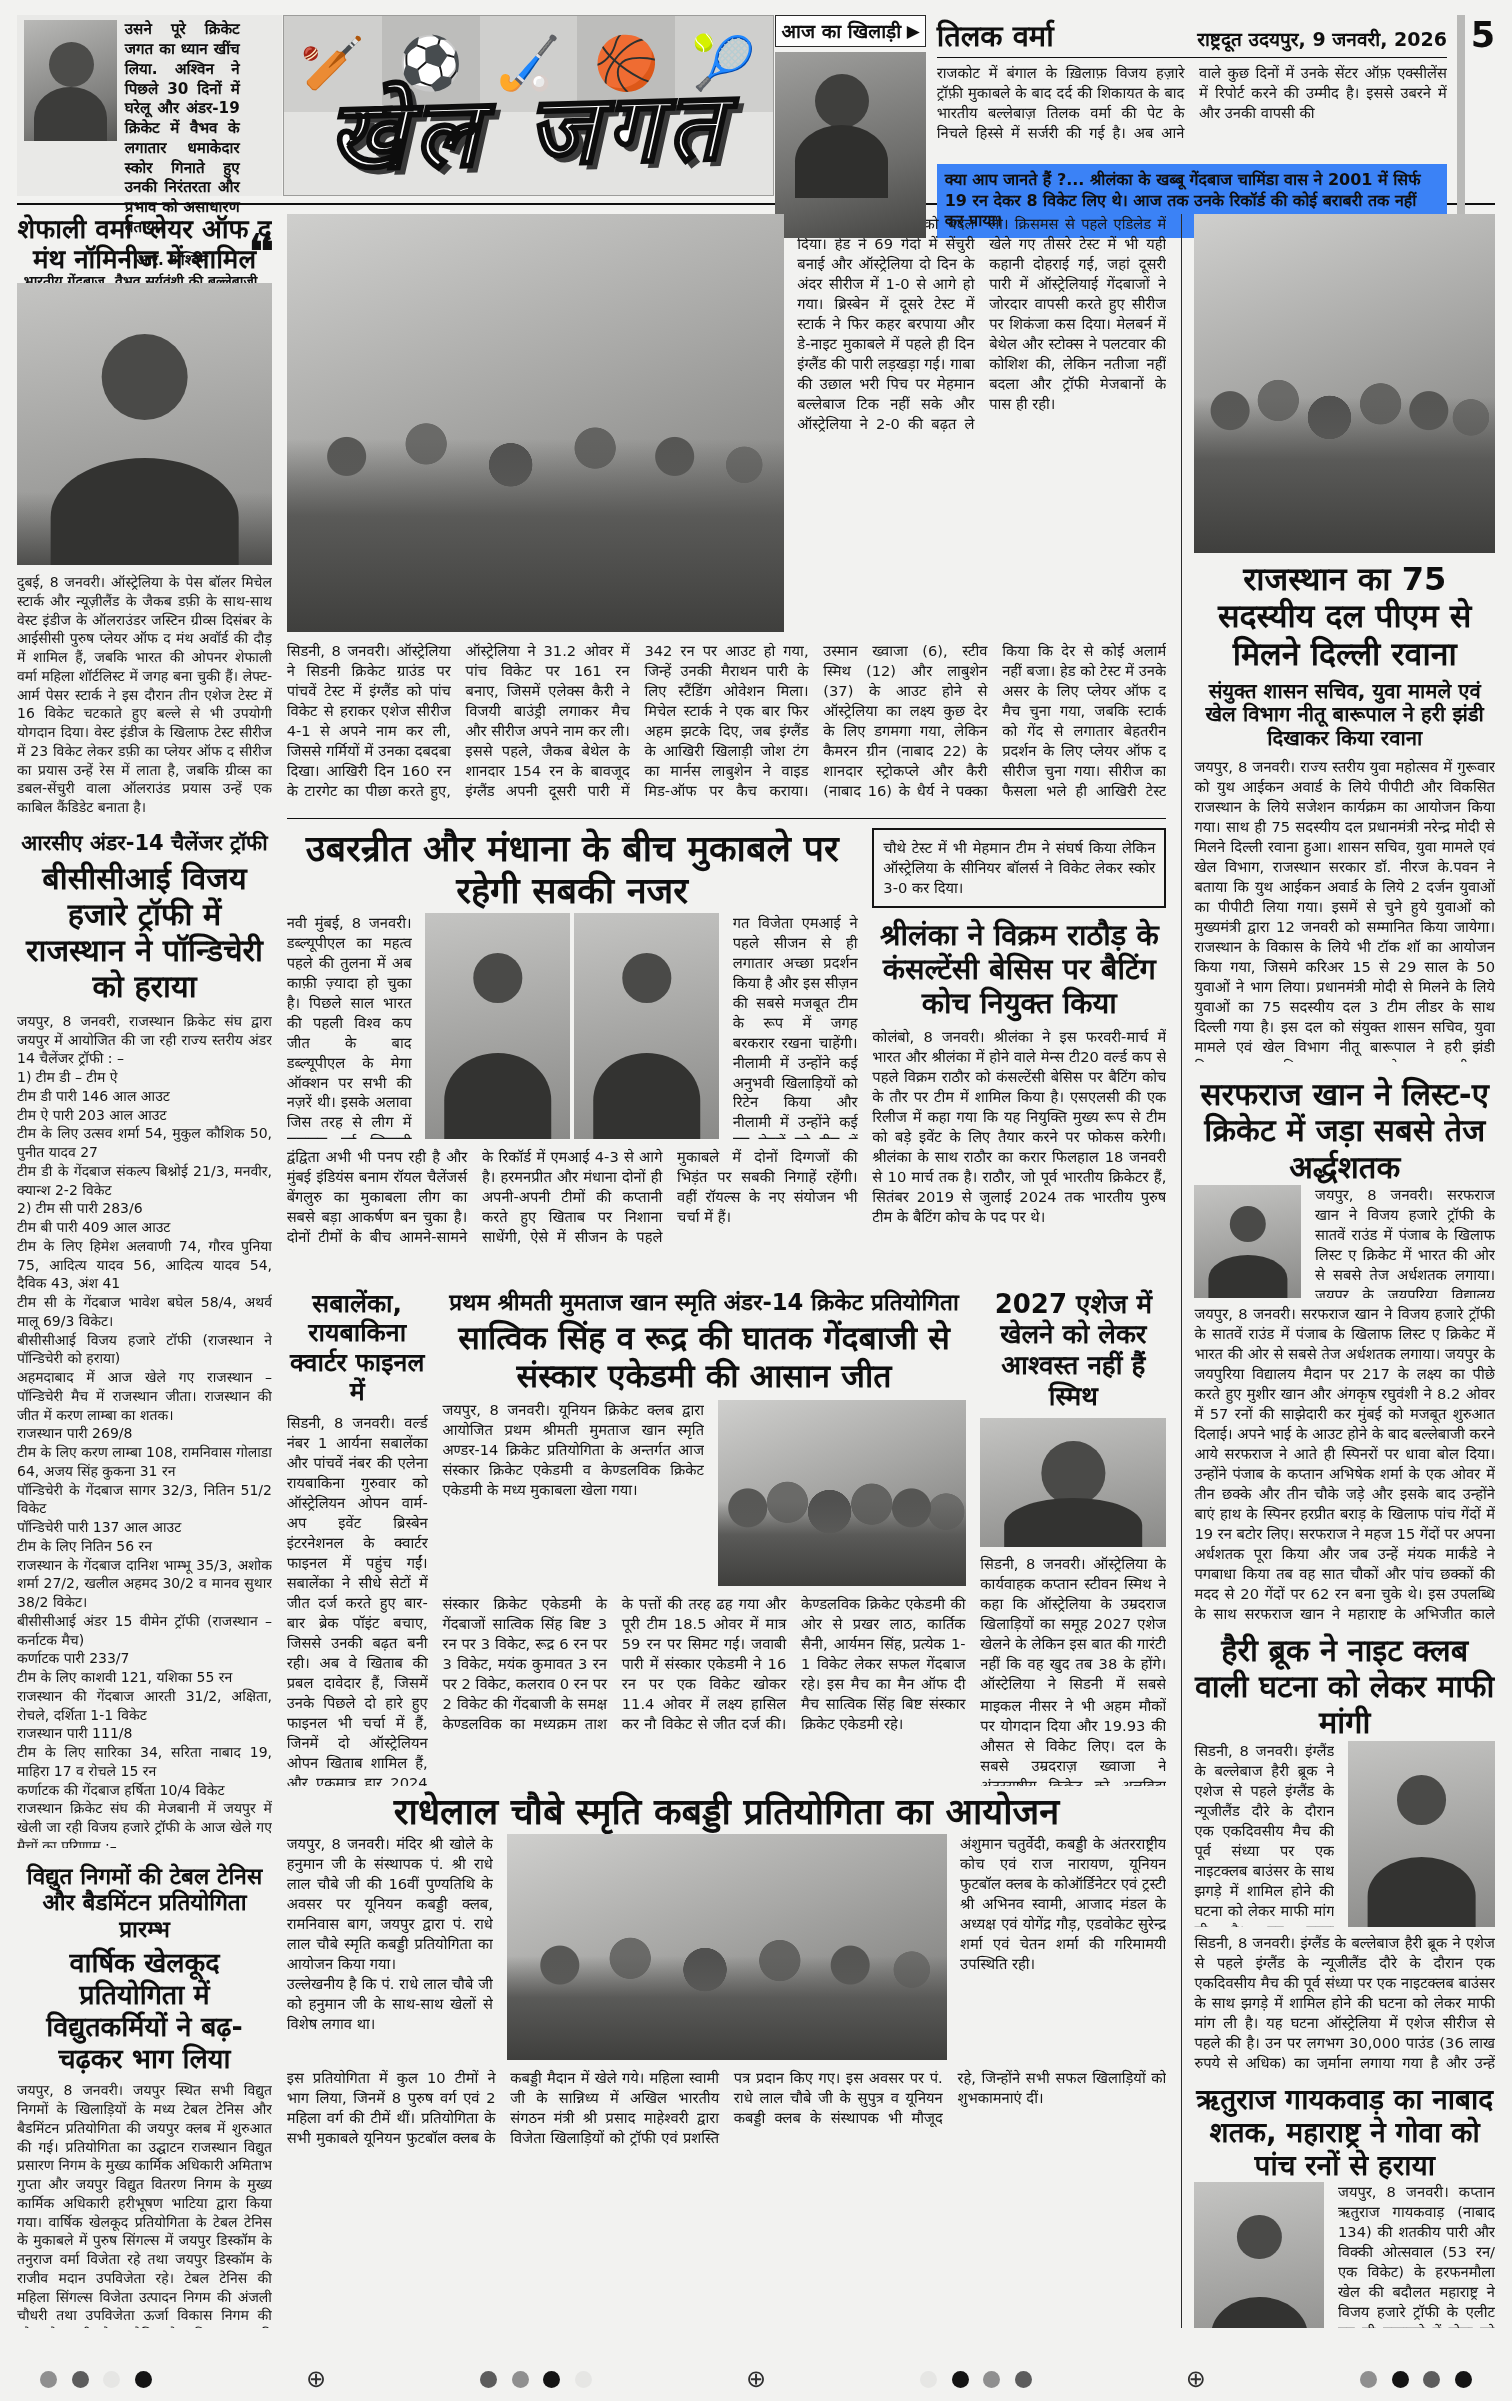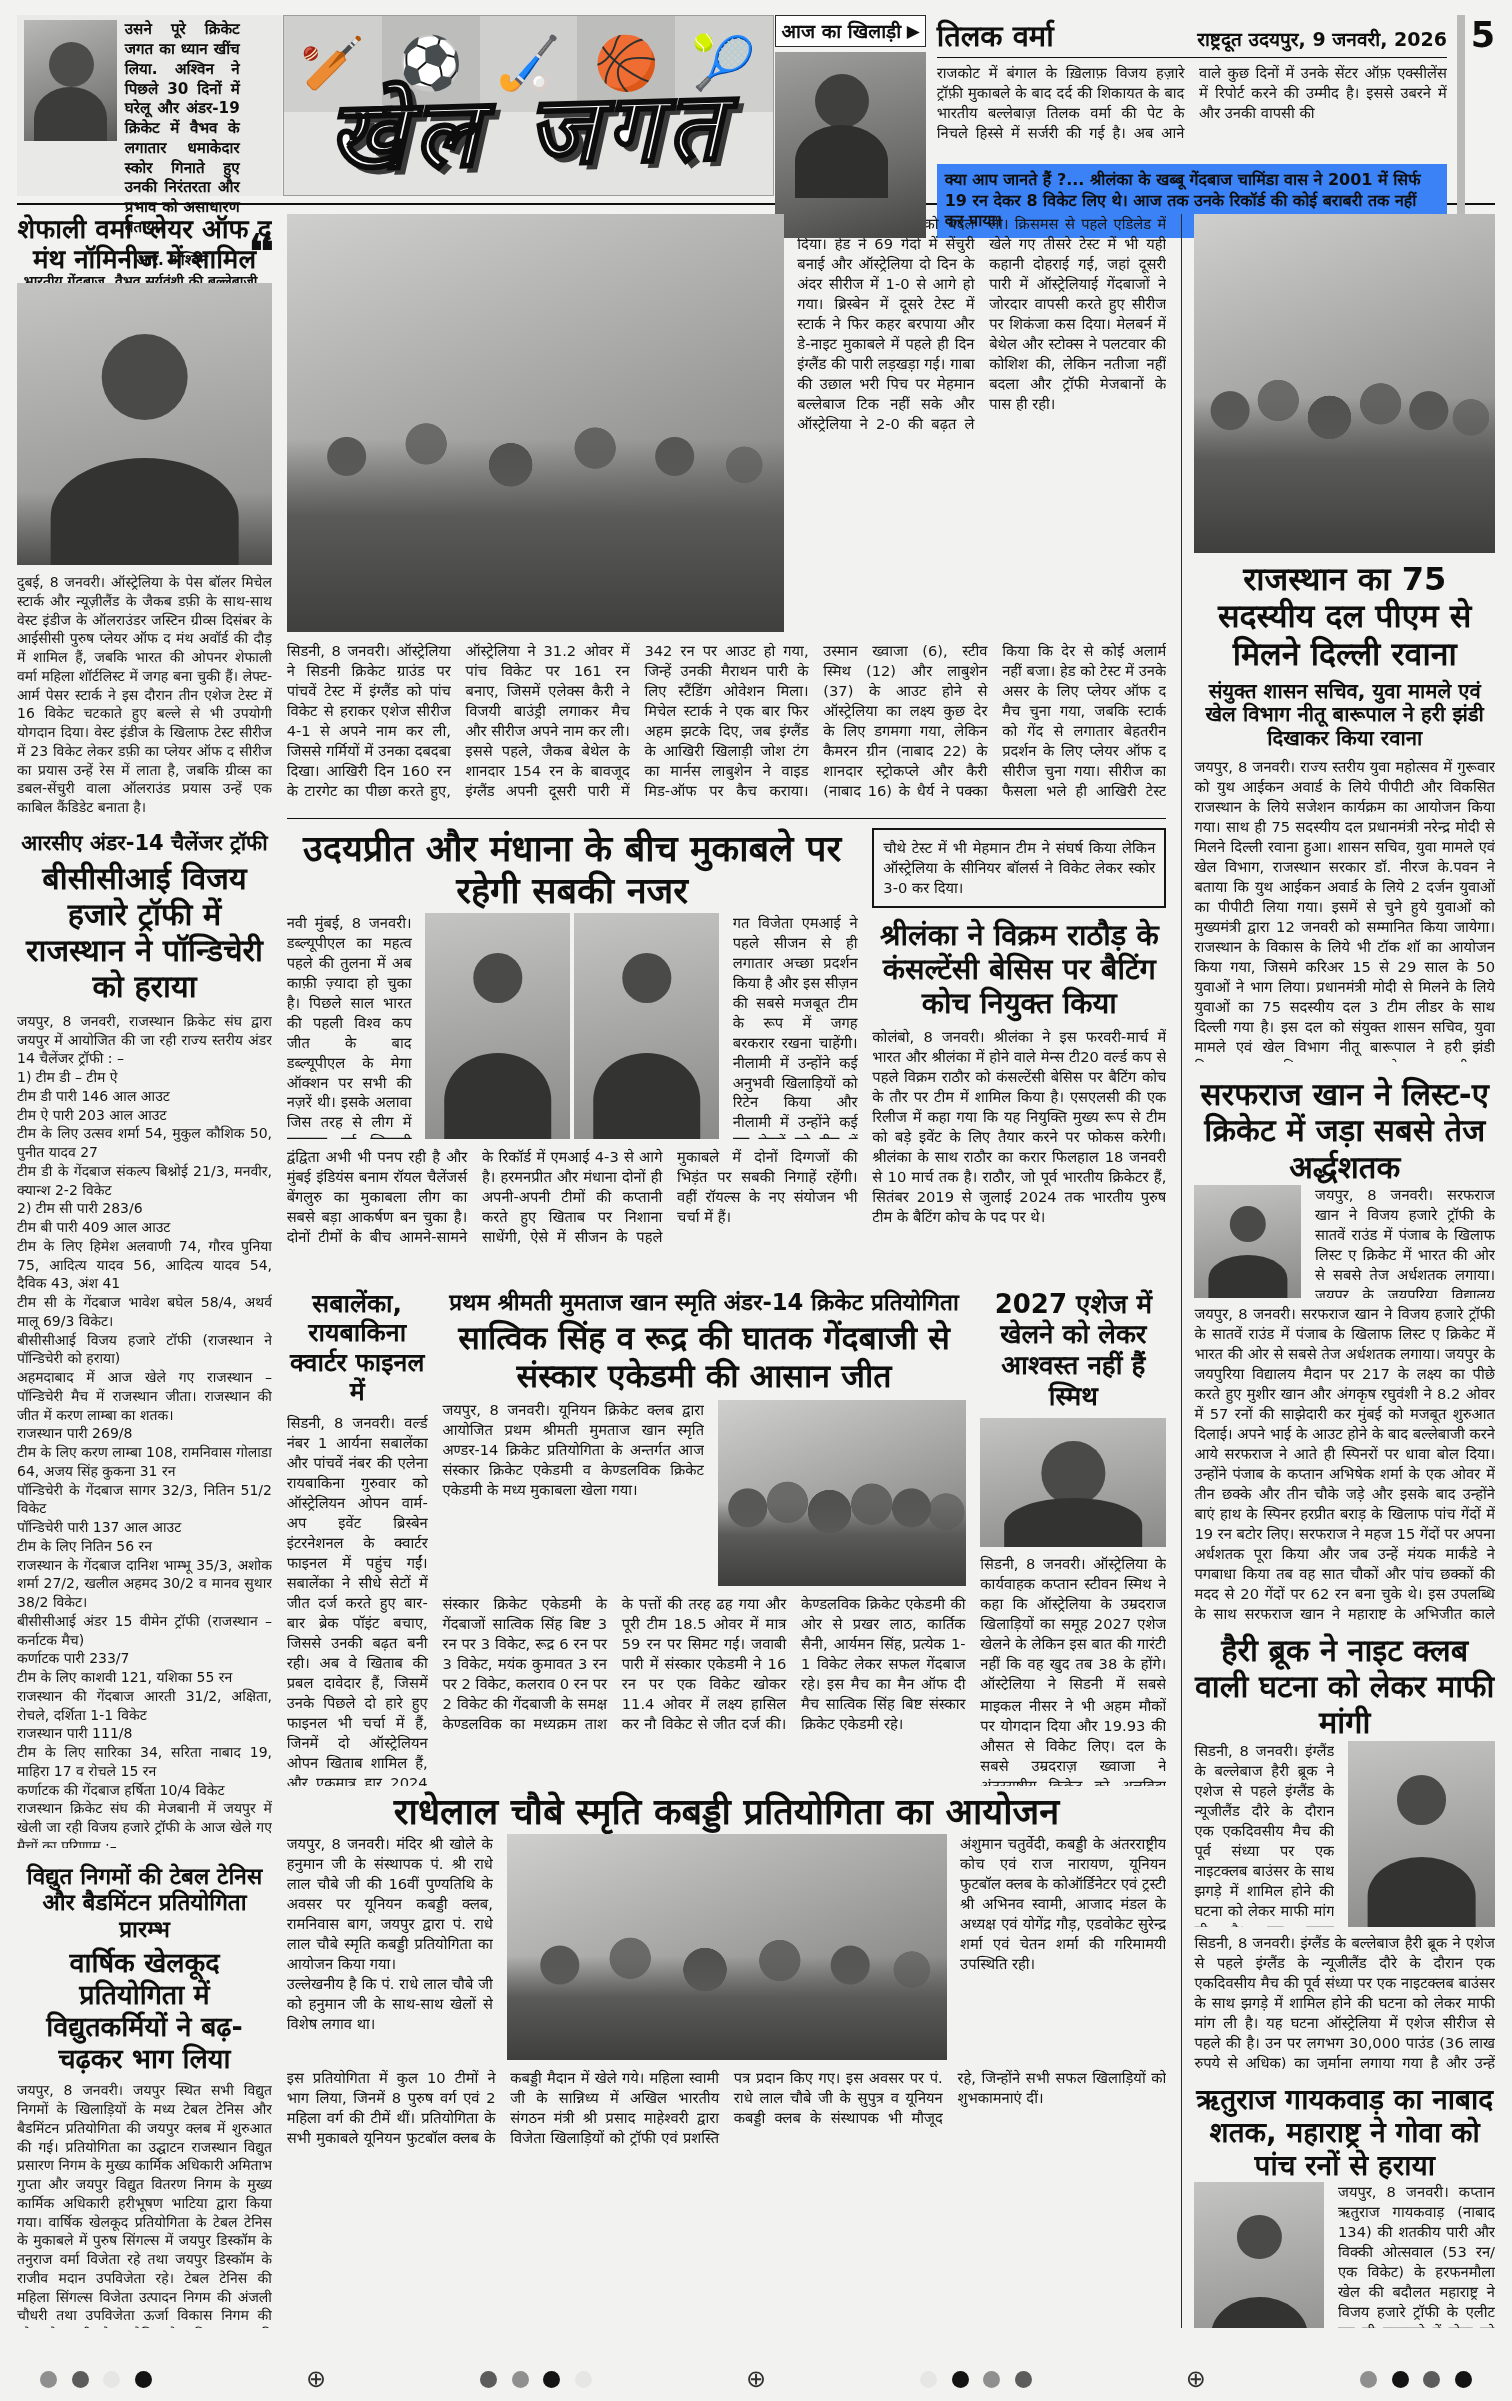--- a/index.html
+++ b/index.html
@@ -212,21 +212,21 @@
             </div>
           <div class="txt clip" style="flex:1; column-count:2; column-gap:14.7px;">इस कदम ने सीरीज को बदल दिया। हेड ने 69 गेंदों में सेंचुरी बनाई और ऑस्ट्रेलिया दो दिन के अंदर सीरीज में 1-0 से आगे हो गया। ब्रिस्बेन में दूसरे टेस्ट में स्टार्क ने फिर कहर बरपाया और डे-नाइट मुकाबले में पहले ही दिन इंग्लैंड की पारी लड़खड़ा गई। गाबा की उछाल भरी पिच पर मेहमान बल्लेबाज टिक नहीं सके और ऑस्ट्रेलिया ने 2-0 की बढ़त ले ली। क्रिसमस से पहले एडिलेड में खेले गए तीसरे टेस्ट में भी यही कहानी दोहराई गई, जहां दूसरी पारी में ऑस्ट्रेलियाई गेंदबाजों ने जोरदार वापसी करते हुए सीरीज पर शिकंजा कस दिया। मेलबर्न में बेथेल और स्टोक्स ने पलटवार की कोशिश की, लेकिन नतीजा नहीं बदला और ट्रॉफी मेजबानों के पास ही रही।</div>
         </div>
         <div class="txt clip" style="column-count:5; column-gap:14.7px; max-height:169px; margin-top:9px;">सिडनी, 8 जनवरी। ऑस्ट्रेलिया ने सिडनी क्रिकेट ग्राउंड पर पांचवें टेस्ट में इंग्लैंड को पांच विकेट से हराकर एशेज सीरीज 4-1 से अपने नाम कर ली, जिससे गर्मियों में उनका दबदबा दिखा। आखिरी दिन 160 रन के टारगेट का पीछा करते हुए, ऑस्ट्रेलिया ने 31.2 ओवर में पांच विकेट पर 161 रन बनाए, जिसमें एलेक्स कैरी ने विजयी बाउंड्री लगाकर मैच और सीरीज अपने नाम कर ली। इससे पहले, जैकब बेथेल के शानदार 154 रन के बावजूद इंग्लैंड अपनी दूसरी पारी में 342 रन पर आउट हो गया, जिन्हें उनकी मैराथन पारी के लिए स्टैंडिंग ओवेशन मिला। मिचेल स्टार्क ने एक बार फिर अहम झटके दिए, जब इंग्लैंड के आखिरी खिलाड़ी जोश टंग का मार्नस लाबुशेन ने वाइड मिड-ऑफ पर कैच कराया। उस्मान ख्वाजा (6), स्टीव स्मिथ (12) और लाबुशेन (37) के आउट होने से ऑस्ट्रेलिया का लक्ष्य कुछ देर के लिए डगमगा गया, लेकिन कैमरन ग्रीन (नाबाद 22) के शानदार स्ट्रोकप्ले और कैरी (नाबाद 16) के धैर्य ने पक्का किया कि देर से कोई अलार्म नहीं बजा। हेड को टेस्ट में उनके असर के लिए प्लेयर ऑफ द मैच चुना गया, जबकि स्टार्क को गेंद से लगातार बेहतरीन प्रदर्शन के लिए प्लेयर ऑफ द सीरीज चुना गया। सीरीज का फैसला भले ही आखिरी टेस्ट जीतकर 11 दिनों के अंदर हुआ हो, लेकिन ऑस्ट्रेलिया ने एशेज पहले ही अपने पास रखी थी। पर्थ में शुरुआती टेस्ट में, जो एक तीखी पिच पर खेला गया था, इंग्लैंड पहले दिन 172 रन पर आउट हो गया, जब स्टार्क ने सात विकेट लेकर मेहमान टीम को ढेर कर दिया। पहली इनिंग में बढ़त लेने के बाद इंग्लैंड ने थोड़ी बढ़त हासिल कर ली थी, लेकिन दूसरी इनिंग में उनकी आक्रामक बैटिंग का तरीका उल्टा पड़ गया। ख्वाजा और ट्रेविस हेड के बीच 162 रन की अटूट साझेदारी ने ऑस्ट्रेलिया को आठ विकेट से जीत दिला दी। बेन स्टोक्स और जोफ्रा आर्चर के तेवर ने इंग्लैंड को वापसी की उम्मीद दी, लेकिन मेजबान गेंदबाजों ने हर अहम मौके पर शिकंजा कसे रखा।</div>
       </div>
 
       <div class="sep"></div>
 
       <div class="harman-row" style="height:452px;">
         <div class="col-block" style="flex:1;">
-          <div class="h-center" style="font-size:36px;">उदयप्रीत और मंधाना के बीच मुकाबले पर रहेगी सबकी नजर</div>
+          <div class="h-center" style="font-size:36px;">उबरन्रीत और मंधाना के बीच मुकाबले पर रहेगी सबकी नजर</div>
           <div class="media-row" style="height:226px;">
             <div class="txt clip" style="flex:1;">नवी मुंबई, 8 जनवरी। डब्ल्यूपीएल का महत्व पहले की तुलना में अब काफ़ी ज़्यादा हो चुका है। पिछले साल भारत की पहली विश्व कप जीत के बाद डब्ल्यूपीएल के मेगा ऑक्शन पर सभी की नज़रें थी। इसके अलावा जिस तरह से लीग में लगातार नई खिलाड़ी तैयार हो रही हैं, उससे इसका कद और बढ़ा है।</div>
             <div class="duo" style="flex:0 0 294px;">
               <div class="photo portrait" style="flex:1;"></div>
               <div class="photo portrait" style="flex:1;"></div>
             </div>
             <div class="txt clip" style="flex:1;">गत विजेता एमआई ने पहले सीजन से ही लगातार अच्छा प्रदर्शन किया है और इस सीज़न की सबसे मजबूत टीम के रूप में जगह बरकरार रखना चाहेंगी। नीलामी में उन्होंने कई अनुभवी खिलाड़ियों को रिटेन किया और नीलामी में उन्होंने कई नए चेहरों को टीम में शामिल किया।</div>
           </div>
           <div class="txt clip" style="column-count:3; column-gap:14.7px; max-height:124px; margin-top:8px;">द्वंद्विता अभी भी पनप रही है और मुंबई इंडियंस बनाम रॉयल चैलेंजर्स बेंगलुरु का मुकाबला लीग का सबसे बड़ा आकर्षण बन चुका है। दोनों टीमों के बीच आमने-सामने के रिकॉर्ड में एमआई 4-3 से आगे है। हरमनप्रीत और मंधाना दोनों ही अपनी-अपनी टीमों की कप्तानी करते हुए खिताब पर निशाना साधेंगी, ऐसे में सीजन के पहले मुकाबले में दोनों दिग्गजों की भिड़ंत पर सबकी निगाहें रहेंगी। वहीं रॉयल्स के नए संयोजन भी चर्चा में हैं।</div>
         </div>

